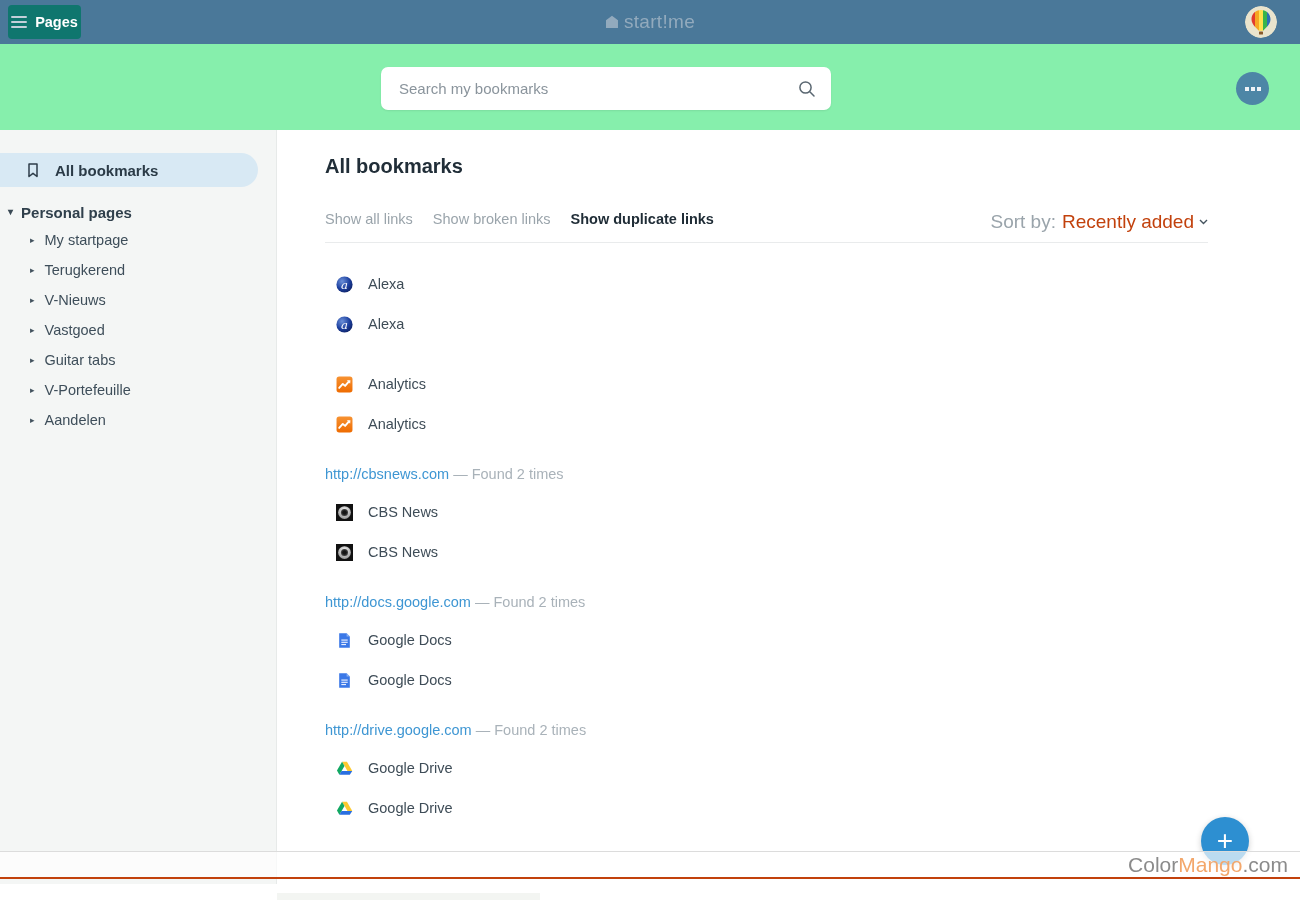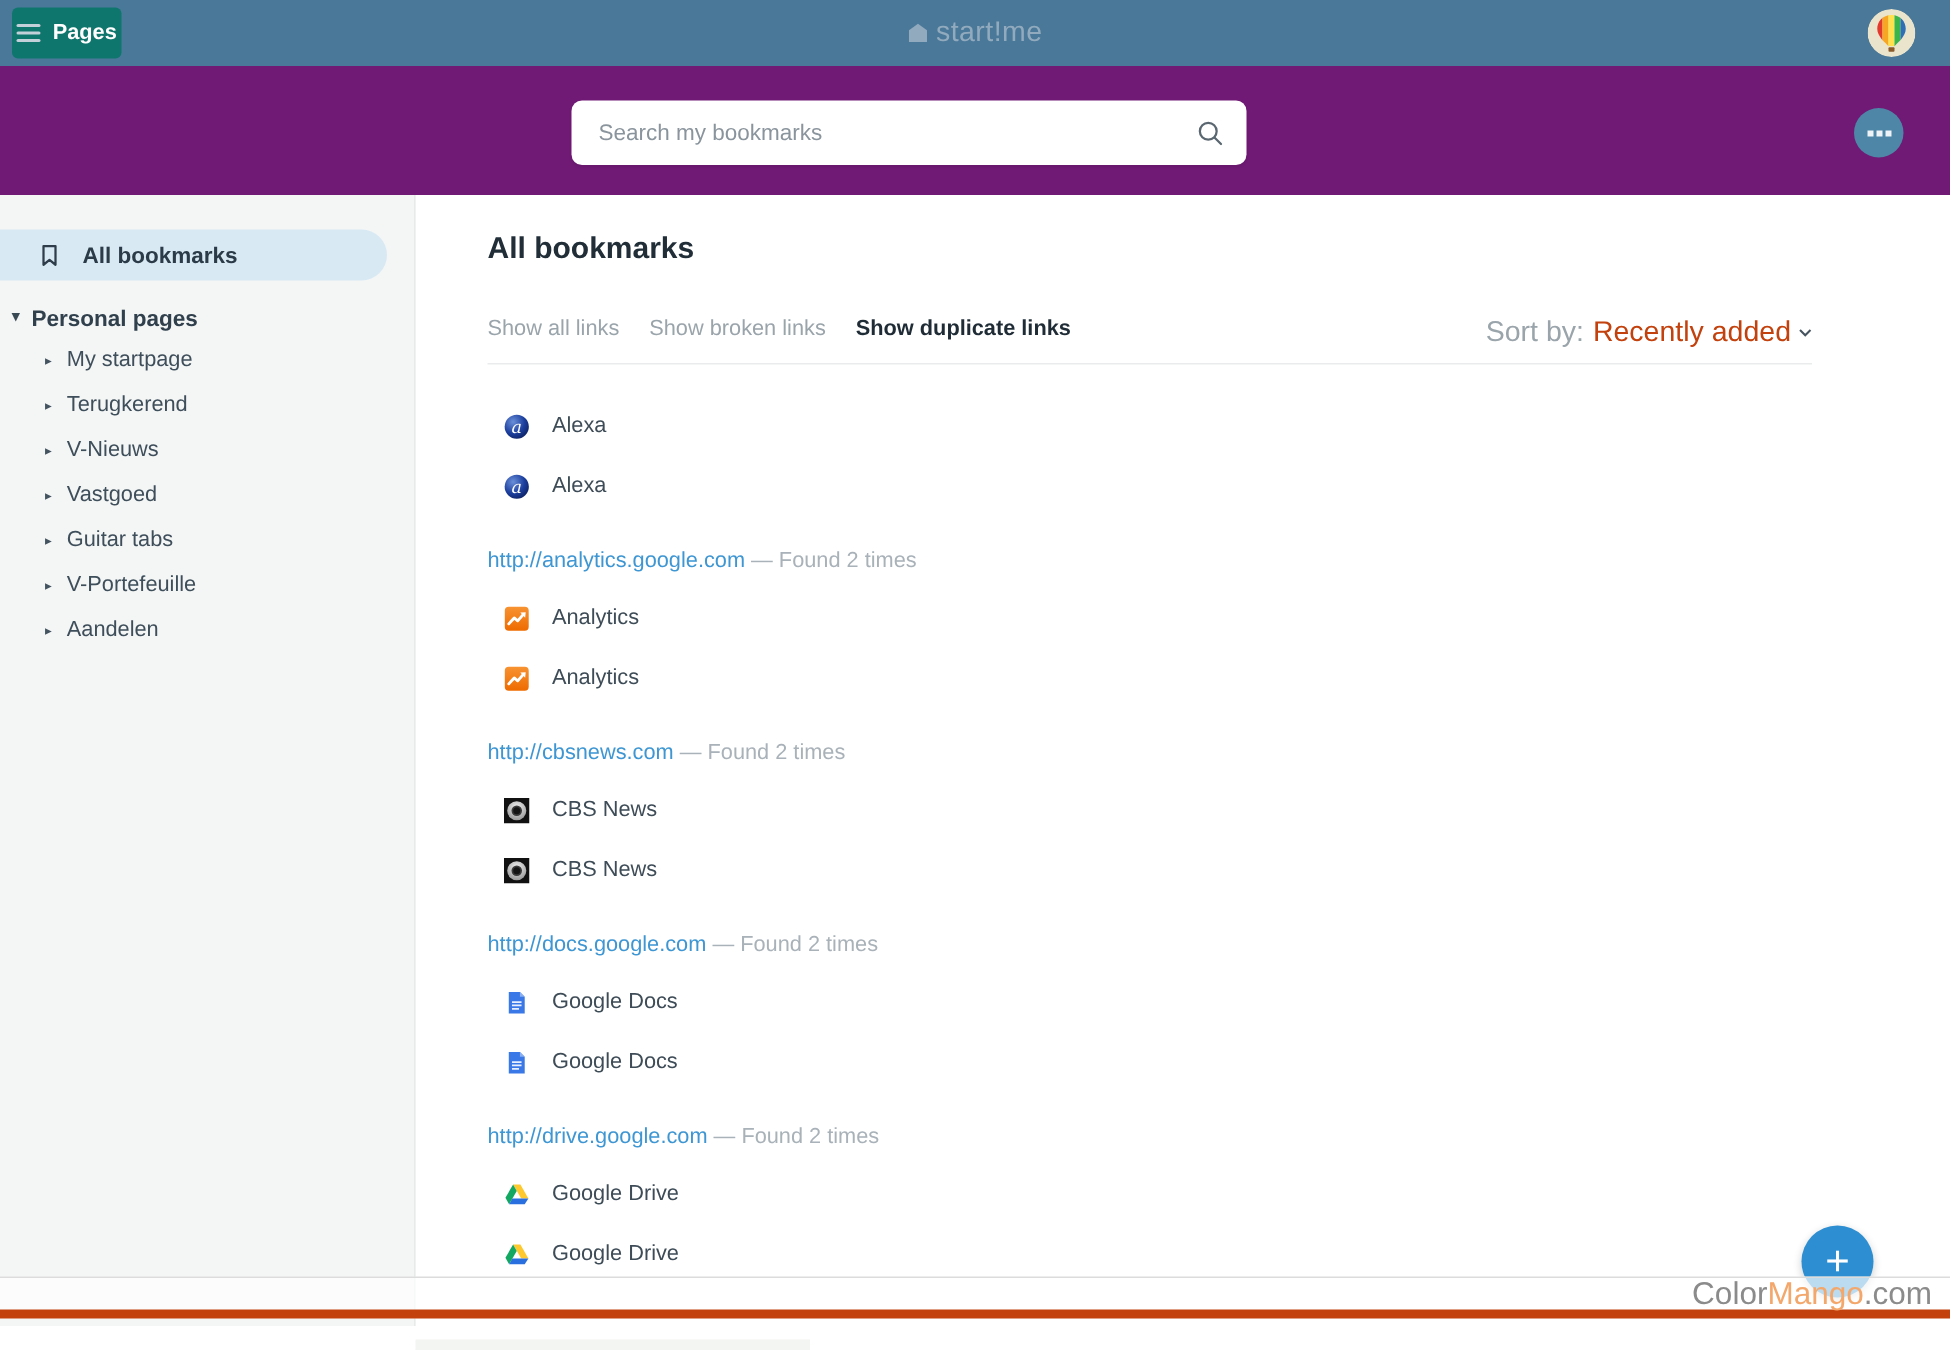--- a/index.html
+++ b/index.html
@@ -11,21 +11,21 @@
   .pages-btn{position:absolute;left:8px;top:5px;width:73px;height:34px;background:#0f766e;
              border-radius:4px;display:flex;align-items:center;justify-content:center;gap:8px;cursor:pointer;}
   .hamburger{display:flex;flex-direction:column;gap:3px;}
   .hamburger i{display:block;width:16px;height:2px;background:#c3cfd9;border-radius:1px;}
   .pages-label{color:#fff;font-weight:bold;font-size:14.5px;}
   .logo{position:absolute;left:50%;top:0;height:44px;transform:translateX(-50%);
         display:flex;align-items:center;gap:5px;color:#92aabd;font-size:19px;letter-spacing:.3px;cursor:pointer;}
   .avatar{position:absolute;right:23px;top:6px;width:32px;height:32px;border-radius:50%;overflow:hidden;cursor:pointer;}
 
   
-  .search-band{position:absolute;left:0;top:44px;width:100%;height:86px;background:#701a75;}
+  .search-band{position:absolute;left:0;top:44px;width:100%;height:86px;background:#86efac;}
   .searchbox{position:absolute;left:381px;top:23px;width:450px;height:43px;background:#fff;border-radius:7px;
              display:flex;align-items:center;box-shadow:0 1px 2px rgba(0,0,0,.08);}
   .searchbox input{border:none;outline:none;flex:1;padding:0 10px 0 18px;font-size:15px;color:#333;
                    font-family:"Liberation Sans",sans-serif;background:transparent;}
   .searchbox input::placeholder{color:#8a949c;}
   .search-icon{margin-right:15px;display:flex;cursor:pointer;}
   .more-btn{position:absolute;left:1236px;top:28px;width:33px;height:33px;border-radius:50%;background:#4d86a6;
             display:flex;align-items:center;justify-content:center;gap:2px;cursor:pointer;}
   .more-btn i{display:block;width:4px;height:4px;background:#eef3f7;}
 
@@ -65,21 +65,21 @@
   .rows{margin-top:8px;}
   .row{height:40px;display:flex;align-items:center;gap:15px;padding-left:11px;cursor:pointer;}
   .fav{width:17px;height:17px;display:flex;flex:0 0 auto;}
   .bm-title{font-size:14.5px;color:#3e4c57;}
 
   
   .fab{position:absolute;left:1201px;top:817px;width:48px;height:48px;border-radius:50%;background:#2d8fd1;
        color:#fff;display:flex;align-items:center;justify-content:center;font-size:28px;font-weight:300;
        z-index:5;cursor:pointer;box-shadow:0 2px 6px rgba(0,0,0,.2);}
   .watermark{position:absolute;left:0;top:851px;width:100%;height:28px;background:rgba(255,255,255,.68);
-             border-top:1px solid #dcdcdc;border-bottom:6px solid #c2410c;z-index:6;box-sizing:border-box;
+             border-top:1px solid #dcdcdc;border-bottom:2px solid #c2410c;z-index:6;box-sizing:border-box;
              display:flex;align-items:center;justify-content:flex-end;padding-right:12px;font-size:21px;}
   .wm-gray{color:#8b8b8b;}
   .wm-orange{color:#f3a76b;}
   .bottom-strip{position:absolute;left:277px;top:893px;width:263px;height:7px;background:#f3f5f2;z-index:4;}
 </style>
 </head>
 <body>
 
 <div class="topbar">
   <div class="pages-btn">
@@ -225,21 +225,20 @@
                   </defs>
                   <circle cx="8" cy="8" r="7.6" fill="url(#alx)"></circle>
                   <text x="8" y="11.8" font-size="11" font-family="DejaVu Serif, serif" font-style="italic" fill="#fff" text-anchor="middle">a</text>
                 </svg>
               </span>
               <span class="bm-title">Alexa</span>
             </div>
           </div>
         </div>
         <div class="group">
-          <div class="group-url"><a class="url">http://analytics.google.com</a> <span class="found">— Found 2 times</span></div>
           <div class="rows">
             <div class="row">
               <span class="fav">
                 <svg width="17" height="17" viewBox="0 0 16 16">
                   <defs>
                     <linearGradient id="ga" x1="0" y1="0" x2="0" y2="1">
                       <stop offset="0" stop-color="#f79232"></stop>
                       <stop offset="1" stop-color="#ee6b00"></stop>
                     </linearGradient>
                   </defs>

